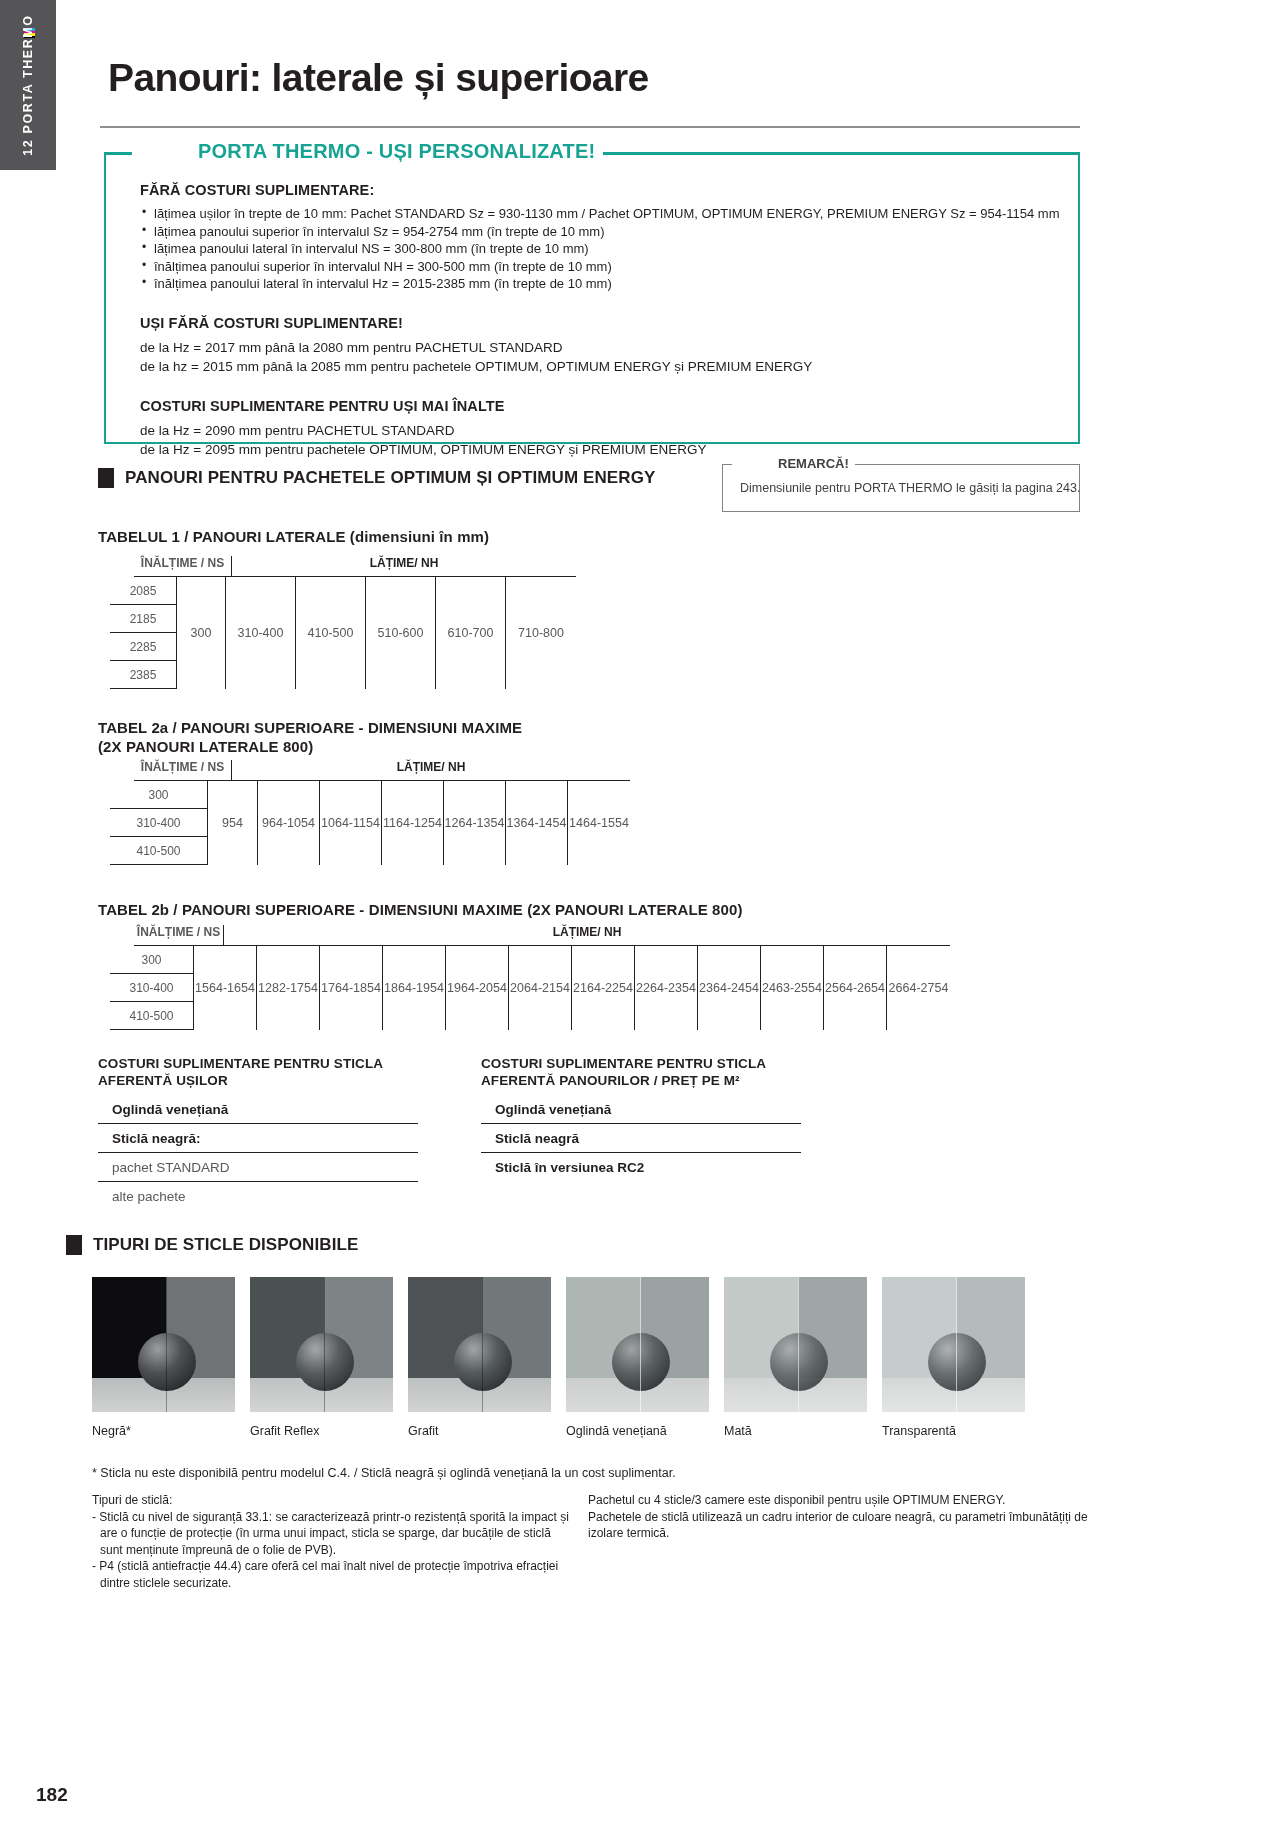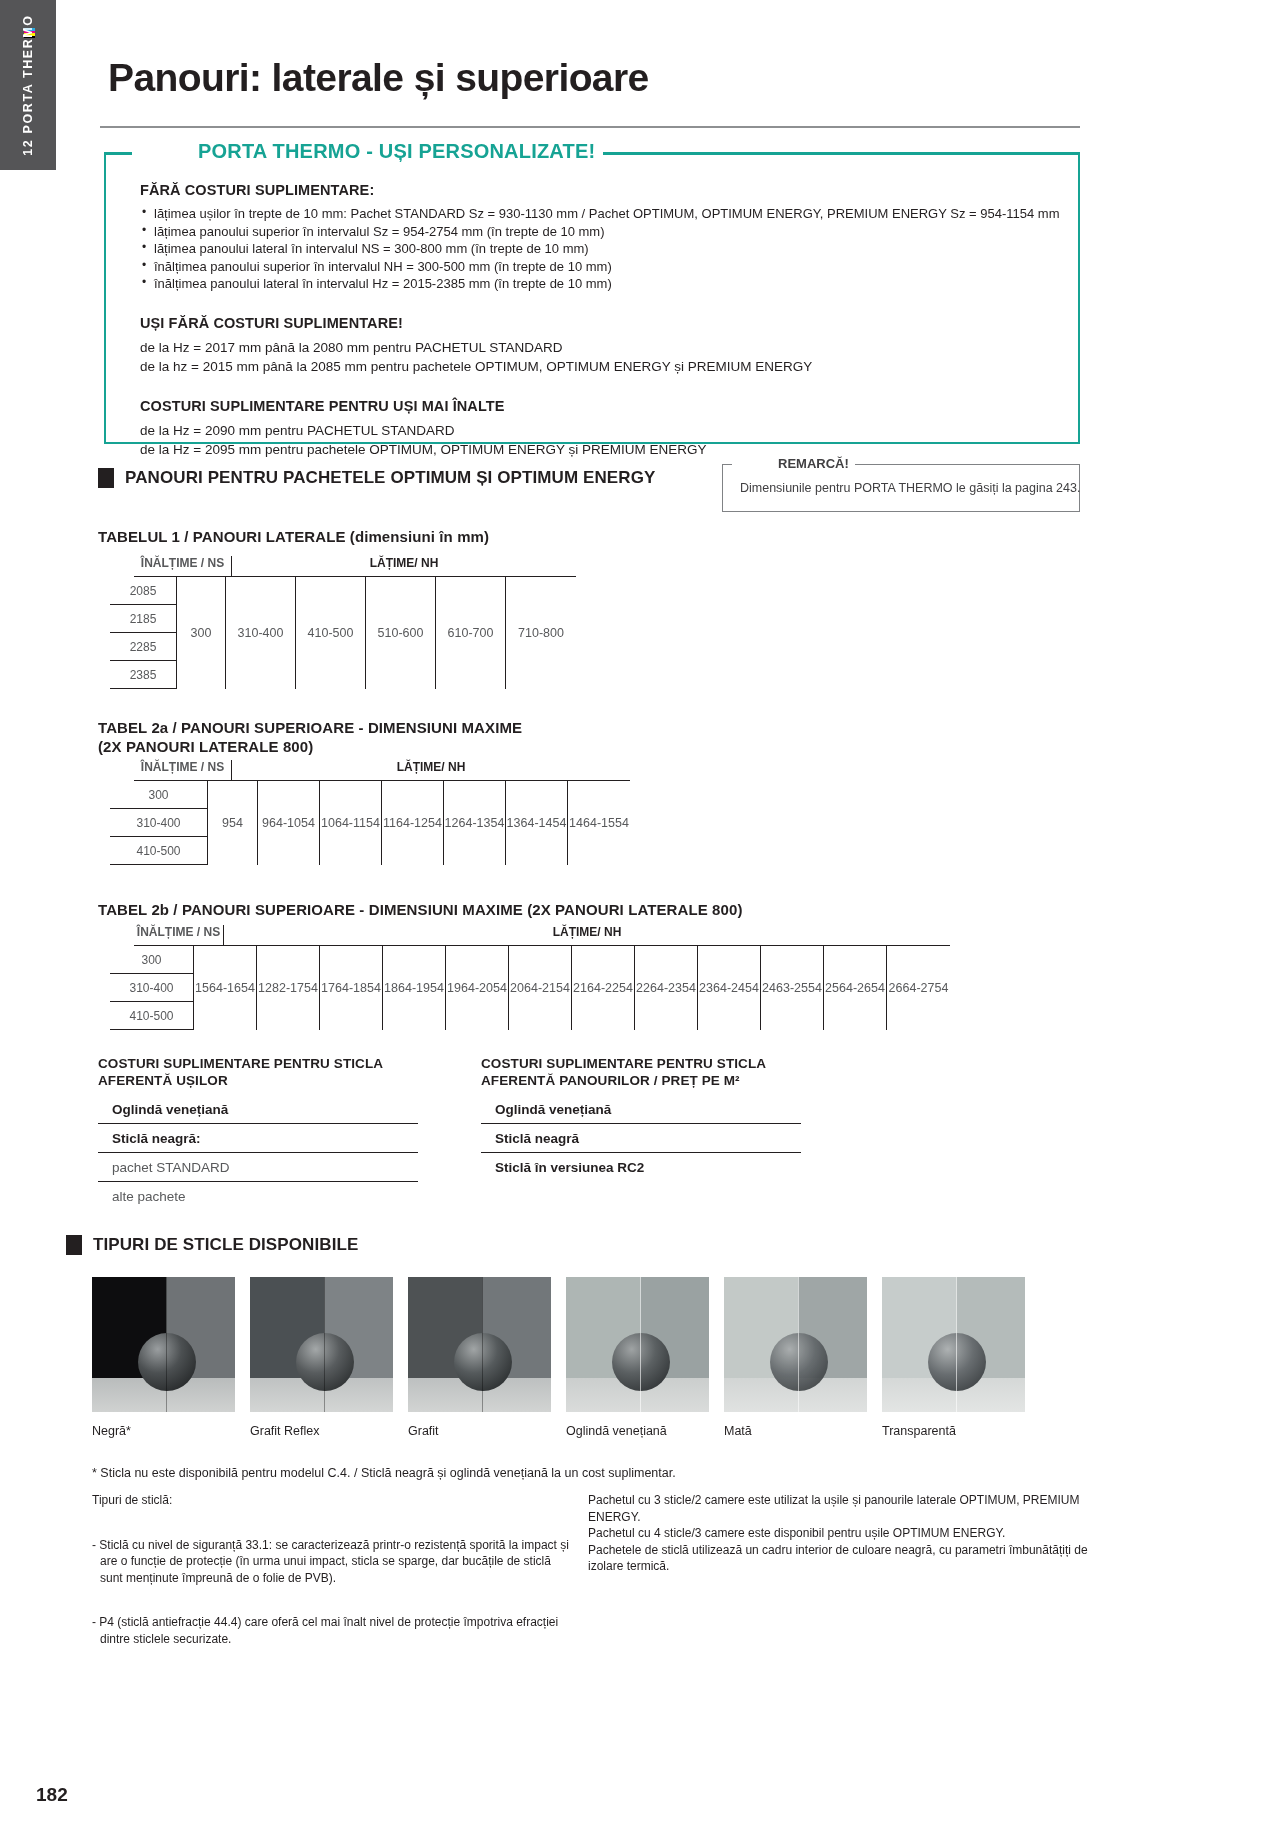--- a/index.html
+++ b/index.html
@@ -174,21 +174,21 @@
   .gi { position:absolute; inset:0; }
   .pane-split { position:absolute; top:0; bottom:0; width:1px; background:rgba(0,0,0,.35); }
   .ball {
     position:absolute; border-radius:50%;
   }
   .floor { position:absolute; left:0; right:0; bottom:0; }
 
   
   .fn-star { position: absolute; left: 92px; top: 1466px; font-size: 12.5px; color: #231f20; }
   .fn-left { position: absolute; left: 92px; top: 1492px; width: 480px; font-size: 12px; line-height: 16.5px; color: #231f20; }
-  .fn-left .fl-item { padding-left: 8px; text-indent: -8px; margin-top: 28px; }
+  .fn-left .fl-item { padding-left: 8px; text-indent: -8px; }
   .fn-right { position: absolute; left: 588px; top: 1492px; width: 500px; font-size: 12px; line-height: 16.5px; color: #231f20; }
   .page-num { position: absolute; left: 36px; top: 1784px; font-size: 19px; font-weight: bold; color: #231f20; }
 </style>
 </head>
 <body>
 
 <div class="page">
 
   <div class="side-tab">
     <div class="side-tab-cmyk">
@@ -400,20 +400,19 @@
 
   </div>
 
   <div class="fn-star">* Sticla nu este disponibilă pentru modelul C.4. / Sticlă neagră și oglindă venețiană la un cost suplimentar.</div>
   <div class="fn-left">
     <div>Tipuri de sticlă:</div>
     <div class="fl-item">- Sticlă cu nivel de siguranță 33.1: se caracterizează printr-o rezistență sporită la impact și are o funcție de protecție (în urma unui impact, sticla se sparge, dar bucățile de sticlă sunt menținute împreună de o folie de PVB).</div>
     <div class="fl-item">- P4 (sticlă antiefracție 44.4) care oferă cel mai înalt nivel de protecție împotriva efracției dintre sticlele securizate.</div>
   </div>
   <div class="fn-right">
-    <div>Pachetul cu 3 sticle/2 camere este utilizat la ușile și panourile laterale OPTIMUM, PREMIUM ENERGY.</div>
     <div>Pachetul cu 4 sticle/3 camere este disponibil pentru ușile OPTIMUM ENERGY.</div>
     <div>Pachetele de sticlă utilizează un cadru interior de culoare neagră, cu parametri îmbunătățiți de izolare termică.</div>
   </div>
 
   <div class="page-num">182</div>
 
 </div>
 
 </body></html>

